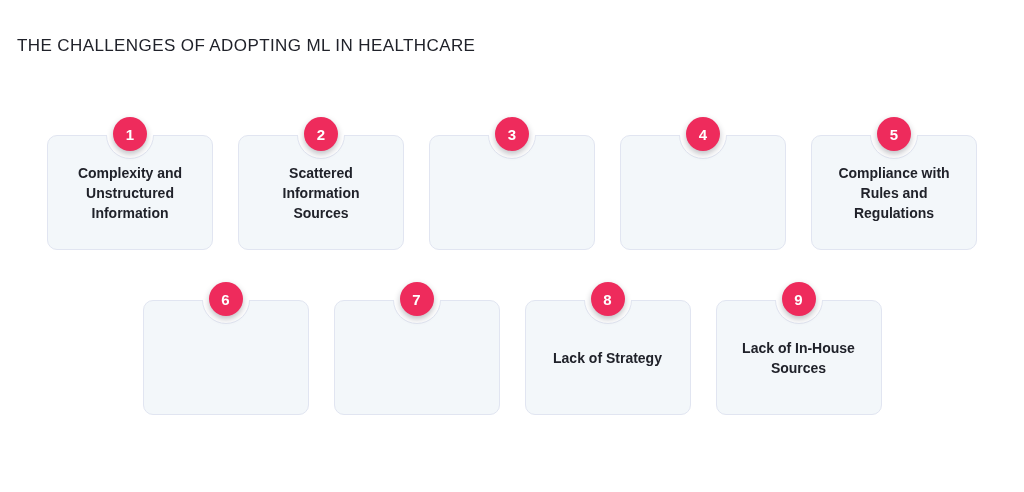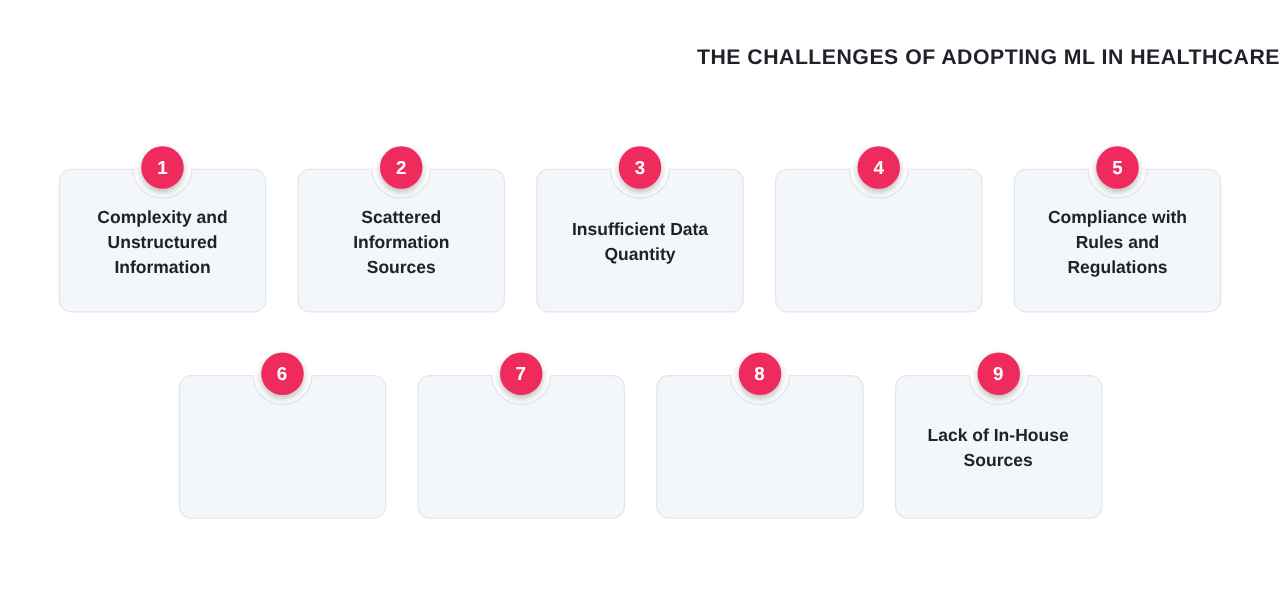--- a/index.html
+++ b/index.html
@@ -17,25 +17,26 @@
     width: 1024px;
     height: 492px;
     position: relative;
     overflow: hidden;
   }
   .title {
     position: absolute;
     top: 36px;
     left: 0;
     width: 100%;
-    text-align: right;
+    text-align: left;
     font-size: 17px;
-    font-weight: 700;
+    font-weight: 400;
     letter-spacing: 0.4px;
     color: var(--text);
+    padding-left: 17px;
   }
   .card-row {
     position: absolute;
     left: 0;
     width: 100%;
     display: flex;
     justify-content: center;
     gap: 25px;
   }
   .card-row.row-1 { top: 135px; }
@@ -127,21 +128,20 @@
     <div class="label">Scattered Information Sources</div>
   </div>
 
   <div class="card">
     <div class="notch-wrap">
       <div class="notch-circle"></div>
     </div>
     <div class="badge">
       <span class="badge-num">3</span>
     </div>
-    <div class="label">Insufficient Data Quantity</div>
   </div>
 
   <div class="card">
     <div class="notch-wrap">
       <div class="notch-circle"></div>
     </div>
     <div class="badge">
       <span class="badge-num">4</span>
     </div>
   </div>
@@ -175,20 +175,21 @@
     </div>
   </div>
 
   <div class="card">
     <div class="notch-wrap">
       <div class="notch-circle"></div>
     </div>
     <div class="badge">
       <span class="badge-num">8</span>
     </div>
+    <div class="label">Lack of Strategy</div>
   </div>
 
   <div class="card">
     <div class="notch-wrap">
       <div class="notch-circle"></div>
     </div>
     <div class="badge">
       <span class="badge-num">9</span>
     </div>
     <div class="label">Lack of In-House Sources</div>

